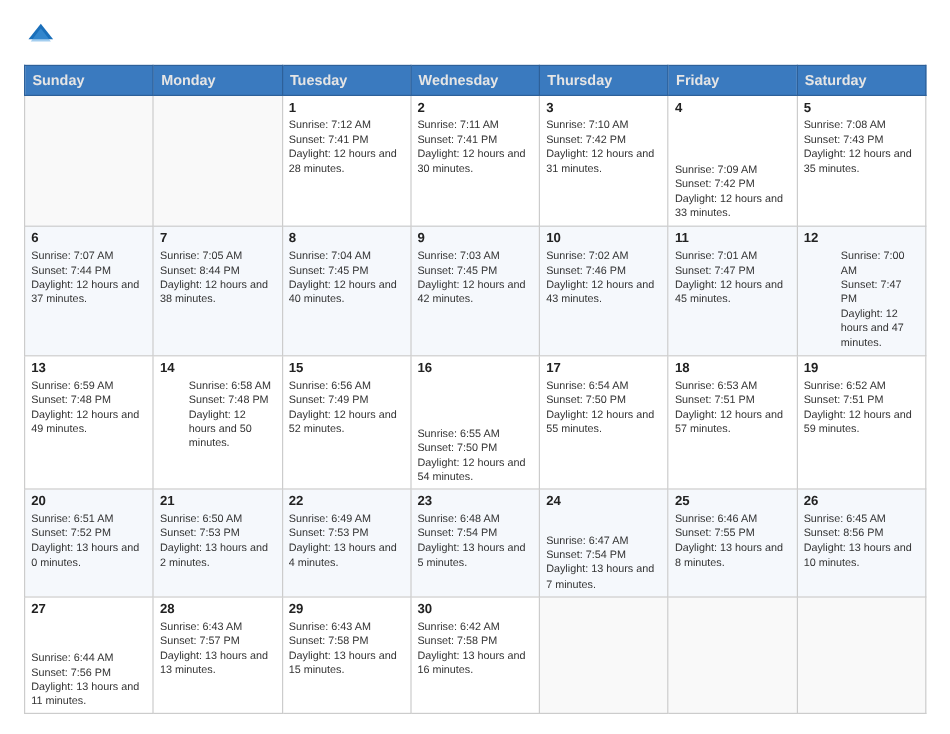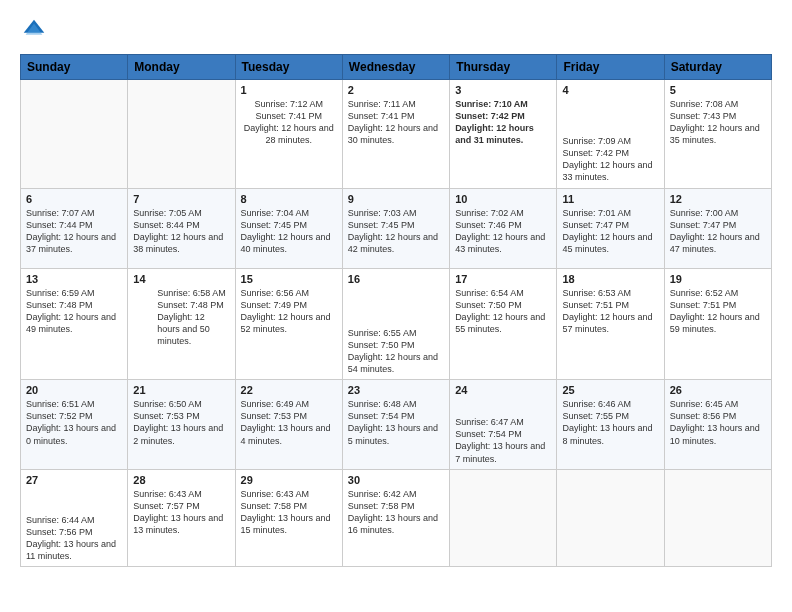--- a/index.html
+++ b/index.html
@@ -51,21 +51,21 @@
       font-size: 14px;
       color: #555;
     }
     .calendar {
       width: 100%;
       border-collapse: collapse;
       border: 1px solid #ccc;
     }
     .calendar th {
       background: #3a7abf;
-      color: #000000;
+      color: #e5e5e5;
       font-size: 12px;
       font-weight: bold;
       padding: 5px 6px;
       text-align: left;
       border: 1px solid #2d6099;
     }
     .calendar td {
       width: 107px;
       vertical-align: top;
       padding: 4px 5px;
@@ -126,33 +126,33 @@
         <th>Friday</th>
         <th>Saturday</th>
       </tr>
     </thead>
     <tbody id="calendar-body">
     <tr>
           <td class="empty-cell"></td>
           <td class="empty-cell"></td>
           <td>
             <div class="day-num">1</div>
-            <div class="day-detail" style="white-space: pre-line; text-align: center;">Sunrise: 7:12 AM
+            <div class="day-detail" style="white-space: pre-line;">Sunrise: 7:12 AM
 Sunset: 7:41 PM
 Daylight: 12 hours and 28 minutes.</div>
           </td>
           <td>
             <div class="day-num">2</div>
             <div class="day-detail" style="white-space: pre-line;">Sunrise: 7:11 AM
 Sunset: 7:41 PM
 Daylight: 12 hours and 30 minutes.</div>
           </td>
           <td>
             <div class="day-num">3</div>
-            <div class="day-detail" style="white-space: pre-line; font-weight: bold;">Sunrise: 7:10 AM
+            <div class="day-detail" style="white-space: pre-line;">Sunrise: 7:10 AM
 Sunset: 7:42 PM
 Daylight: 12 hours and 31 minutes.</div>
           </td>
           <td>
             <div class="day-num">4</div>
             <div class="day-detail" style="white-space: pre-line; margin-top: 39px;">Sunrise: 7:09 AM
 Sunset: 7:42 PM
 Daylight: 12 hours and 33 minutes.</div>
           </td>
           <td>
@@ -194,21 +194,21 @@
 Daylight: 12 hours and 43 minutes.</div>
           </td>
           <td>
             <div class="day-num">11</div>
             <div class="day-detail" style="white-space: pre-line;">Sunrise: 7:01 AM
 Sunset: 7:47 PM
 Daylight: 12 hours and 45 minutes.</div>
           </td>
           <td>
             <div class="day-num">12</div>
-            <div class="day-detail" style="white-space: pre-line;">Sunrise: 7:00 AM
+            <div class="day-detail" style="white-space: pre-line; margin-left: 31px;">Sunrise: 7:00 AM
 Sunset: 7:47 PM
 Daylight: 12 hours and 47 minutes.</div>
           </td>
         </tr>
         <tr>
           <td>
             <div class="day-num">13</div>
             <div class="day-detail" style="white-space: pre-line;">Sunrise: 6:59 AM
 Sunset: 7:48 PM
 Daylight: 12 hours and 49 minutes.</div>

